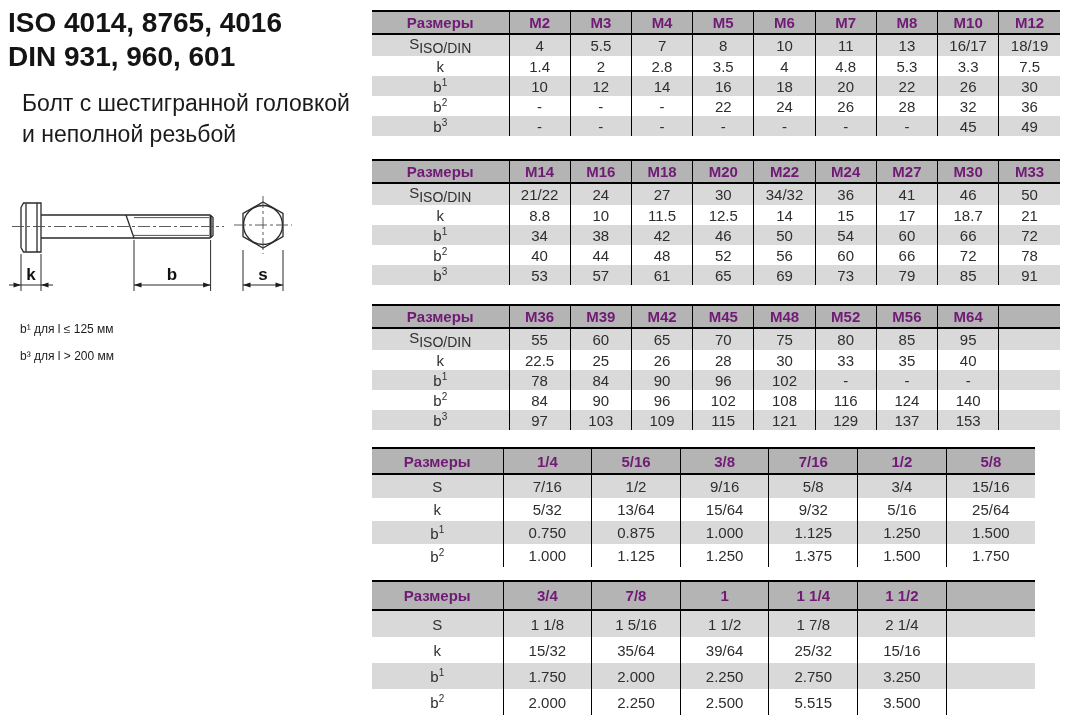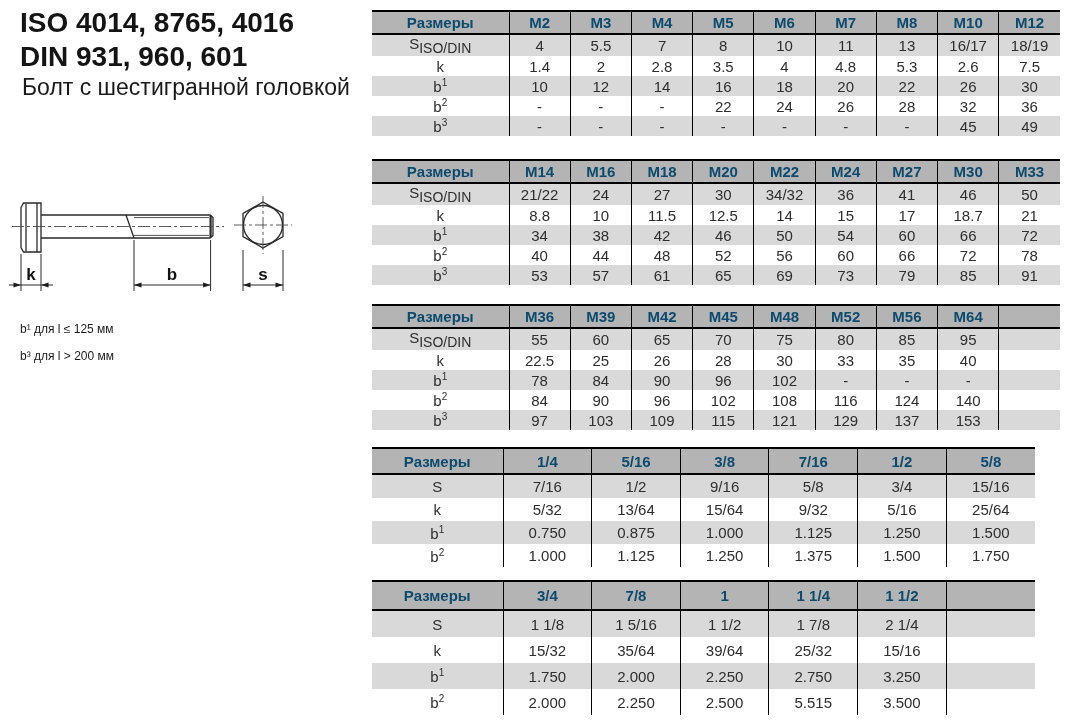--- a/index.html
+++ b/index.html
@@ -7,44 +7,44 @@
     --stripe:#d9d9d9;
     --tborder:#000000;
     --ink:#2e2e2e;
   }
   html,body{margin:0;padding:0;background:#fff;}
   .canvas{
     position:relative;width:1067px;height:720px;background:#ffffff;
     font-family:"Liberation Sans",sans-serif;color:#111;overflow:hidden;
   }
   
-  .head-block{position:absolute;left:20px;top:6px;}
+  .head-block{position:absolute;left:8px;top:6px;}
   .title{font-size:28px;font-weight:bold;line-height:34px;color:#141414;white-space:nowrap;}
-  .subtitle-block{position:absolute;left:22px;top:72px;}
+  .subtitle-block{position:absolute;left:22px;top:88px;}
   .subtitle{font-size:23px;line-height:31px;color:#1b1b1b;white-space:nowrap;}
   .drawing{position:absolute;left:6px;top:190px;}
   .drawing .ol{stroke:#2a2a2a;fill:none;stroke-width:1.3px;}
   .drawing .thin{stroke:#2a2a2a;fill:none;stroke-width:0.8px;}
   .drawing .thick{stroke:#2a2a2a;fill:none;stroke-width:2.2px;}
   .drawing .cl{stroke:#4a4a4a;fill:none;stroke-width:0.9px;stroke-dasharray:12 3 3 3;}
   .drawing .dim{stroke:#2a2a2a;fill:none;stroke-width:1px;}
   .drawing .arr{fill:#1d1d1d;stroke:none;}
   .drawing text{font:bold 17px "Liberation Sans",sans-serif;fill:#111;text-anchor:middle;}
   .footnotes{position:absolute;left:20px;top:316px;font-size:12px;line-height:27px;color:#1b1b1b;}
   
   section.tbl{position:absolute;}
   .t0{left:372px;top:10px;width:688px;}
   .t1{left:372px;top:159px;width:688px;}
   .t2{left:372px;top:304px;width:688px;}
   .t3{left:372px;top:447px;width:663px;}
   .t4{left:372px;top:580px;width:663px;}
   table{width:100%;border-collapse:collapse;table-layout:fixed;
         font-size:15px;color:var(--ink);text-align:center;}
   thead tr{border-top:2px solid var(--tborder);border-bottom:2px solid var(--tborder);}
-  thead th{background:var(--header-bg);font-weight:bold;color:#0c4a6e;}
+  thead th{background:var(--header-bg);font-weight:bold;color:#701a75;}
   tbody tr:nth-child(odd){background:var(--stripe);}
   th,td{padding:0;border-left:1px solid var(--tborder);font-weight:normal;}
   tr > *:first-child{border-left:none;}
   tbody th.rowlab{font-weight:normal;}
   sub{font-size:14px;}
   sup{font-size:10px;}
   .t0 thead th,.t1 thead th,.t2 thead th{height:21px;}
   .t0 tbody th,.t0 tbody td,
   .t1 tbody th,.t1 tbody td,
   .t2 tbody th,.t2 tbody td{height:20px;}
@@ -58,20 +58,21 @@
 
 <div class="canvas">
 
   <div class="head-block">
     <div class="title">ISO 4014, 8765, 4016</div>
     <div class="title">DIN 931, 960, 601</div>
   </div>
 
   <div class="subtitle-block">
     <div class="subtitle">Болт с шестигранной головкой</div>
+    <div class="subtitle">и неполной резьбой</div>
   </div>
 
   <svg class="drawing" viewBox="0 0 300 110" width="300" height="110">
 
     <path class="ol" d="M15 17.5 L17.5 13 L35 13 L35 62 L17.5 62 L15 57.5 Z"></path>
     <line class="ol" x1="20" y1="13.5" x2="20" y2="61.5"></line>
     <line class="ol" x1="31" y1="13" x2="31" y2="62"></line>
 
     <path class="ol" d="M35 25 L204 25 L207 27.5 L207 45.5 L204 48 L35 48"></path>
     <line class="thick" x1="204.6" y1="25.5" x2="204.6" y2="47.5"></line>
@@ -157,21 +158,21 @@
           </tr>
           <tr>
             <th class="rowlab">k</th>
             <td>1.4</td>
             <td>2</td>
             <td>2.8</td>
             <td>3.5</td>
             <td>4</td>
             <td>4.8</td>
             <td>5.3</td>
-            <td>2.6</td>
+            <td>3.3</td>
             <td>7.5</td>
           </tr>
           <tr>
             <th class="rowlab">b<sup>1</sup></th>
             <td>10</td>
             <td>12</td>
             <td>14</td>
             <td>16</td>
             <td>18</td>
             <td>20</td>

